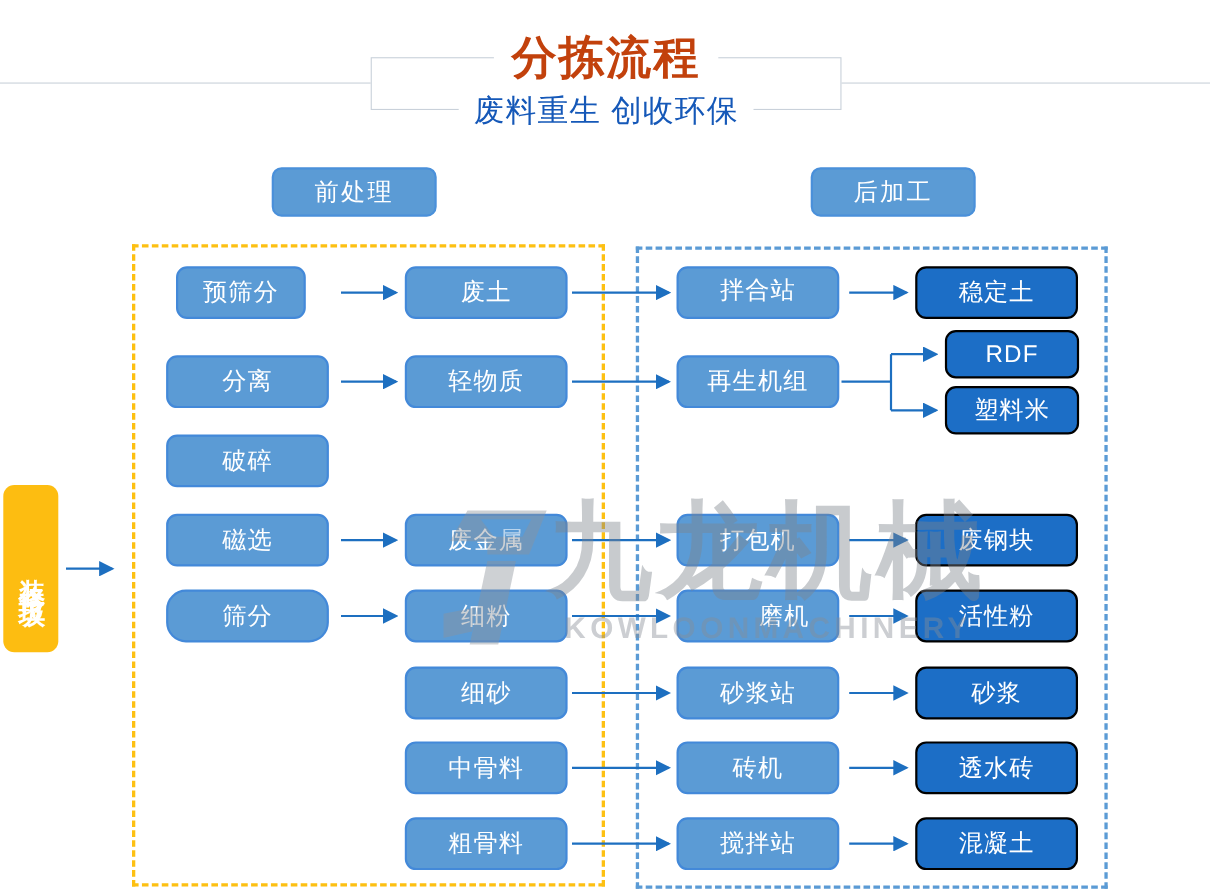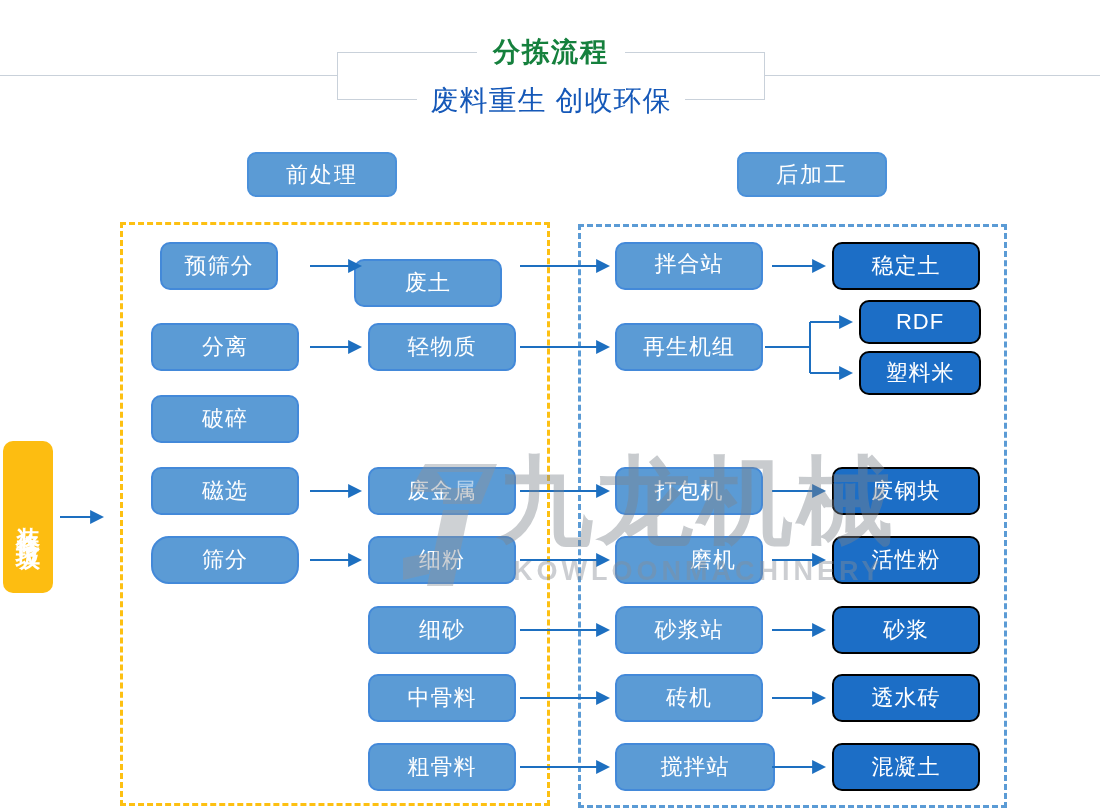--- a/index.html
+++ b/index.html
@@ -6,22 +6,22 @@
   body{font-family:"Liberation Sans","DejaVu Sans",sans-serif;}
   .canvas{position:relative;width:1100px;height:812px;background:#ffffff;overflow:hidden;}
 
   
   .header-line{position:absolute;left:0;top:75px;width:1100px;height:1px;background:#c9d1da;z-index:1;}
   .title-box{position:absolute;left:337px;top:52px;width:428px;height:48px;background:#ffffff;
              border:1px solid #c9d1da;z-index:2;box-sizing:border-box;}
   .title-wrap{position:absolute;left:337px;width:428px;text-align:center;z-index:3;}
   .title-wrap.t1{top:33px;}
   .title-wrap.t2{top:84px;}
-  .page-title{display:inline-block;background:#ffffff;padding:0 16px;font-size:27px;font-weight:bold;
-              color:#15803d;letter-spacing:2px;line-height:38px;text-align:right;}
+  .page-title{display:inline-block;background:#ffffff;padding:0 16px;font-size:41px;font-weight:bold;
+              color:#c2410c;letter-spacing:2px;line-height:38px;text-align:right;}
   .page-subtitle{display:inline-block;background:#ffffff;padding:0 14px;font-size:28px;
                  color:#1558b8;letter-spacing:1px;line-height:34px;}
 
   
   .section-btn{position:absolute;width:150px;height:45px;background:#5b9bd5;border:2px solid #4a90da;
                border-radius:9px;color:#ffffff;font-size:22px;text-align:center;line-height:41px;
                box-sizing:border-box;letter-spacing:2px;z-index:3;}
   .section-btn.pre{left:247px;top:152px;}
   .section-btn.post{left:737px;top:152px;}
 
@@ -72,21 +72,21 @@
   <div class="section-btn pre">前处理</div>
   <div class="section-btn post">后加工</div>
 
   <div class="panel yellow"></div>
   <div class="panel blue"></div>
 
   <div class="source-box">装修垃圾</div>
 
   <div id="nodes-layer">
       <div class="node light" style="left: 160px; top: 242px; width: 118px; height: 48px; line-height: 44px;">预筛分</div>
-      <div class="node light" style="left: 354px; top: 242px; width: 148px; height: 48px; line-height: 44px; margin-top: 17px;">废土</div>
+      <div class="node light" style="left: 368px; top: 242px; width: 148px; height: 48px; line-height: 44px;">废土</div>
       <div class="node light" style="left: 615px; top: 242px; width: 148px; height: 48px; line-height: 44px; font-family: Liberation Mono, monospace;">拌合站</div>
       <div class="node dark" style="left: 832px; top: 242px; width: 148px; height: 48px; line-height: 44px;">稳定土</div>
       <div class="node light" style="left: 151px; top: 323px; width: 148px; height: 48px; line-height: 44px;">分离</div>
       <div class="node light" style="left: 368px; top: 323px; width: 148px; height: 48px; line-height: 44px;">轻物质</div>
       <div class="node light" style="left: 615px; top: 323px; width: 148px; height: 48px; line-height: 44px;">再生机组</div>
       <div class="node dark" style="left: 859px; top: 300px; width: 122px; height: 44px; line-height: 40px;">RDF</div>
       <div class="node dark" style="left: 859px; top: 351px; width: 122px; height: 44px; line-height: 40px;">塑料米</div>
       <div class="node light" style="left: 151px; top: 395px; width: 148px; height: 48px; line-height: 44px;">破碎</div>
       <div class="node light" style="left: 151px; top: 467px; width: 148px; height: 48px; line-height: 44px;">磁选</div>
       <div class="node light" style="left: 368px; top: 467px; width: 148px; height: 48px; line-height: 44px;">废金属</div>
@@ -96,21 +96,21 @@
       <div class="node light" style="left: 368px; top: 536px; width: 148px; height: 48px; line-height: 44px;">细粉</div>
       <div class="node light" style="left: 615px; top: 536px; width: 148px; height: 48px; line-height: 44px; padding-left: 48px;">磨机</div>
       <div class="node dark" style="left: 832px; top: 536px; width: 148px; height: 48px; line-height: 44px;">活性粉</div>
       <div class="node light" style="left: 368px; top: 606px; width: 148px; height: 48px; line-height: 44px;">细砂</div>
       <div class="node light" style="left: 615px; top: 606px; width: 148px; height: 48px; line-height: 44px;">砂浆站</div>
       <div class="node dark" style="left: 832px; top: 606px; width: 148px; height: 48px; line-height: 44px; font-family: Liberation Serif, serif;">砂浆</div>
       <div class="node light" style="left: 368px; top: 674px; width: 148px; height: 48px; line-height: 44px;">中骨料</div>
       <div class="node light" style="left: 615px; top: 674px; width: 148px; height: 48px; line-height: 44px;">砖机</div>
       <div class="node dark" style="left: 832px; top: 674px; width: 148px; height: 48px; line-height: 44px;">透水砖</div>
       <div class="node light" style="left: 368px; top: 743px; width: 148px; height: 48px; line-height: 44px;">粗骨料</div>
-      <div class="node light" style="left: 615px; top: 743px; width: 160px; height: 48px; line-height: 44px;">搅拌站</div>
+      <div class="node light" style="left: 615px; top: 743px; width: 148px; height: 48px; line-height: 44px;">搅拌站</div>
       <div class="node dark" style="left: 832px; top: 743px; width: 148px; height: 48px; line-height: 44px;">混凝土</div>
     </div>
 
   <svg id="edges-layer" width="1100" height="812" viewBox="0 0 1100 812">
     <defs>
       <marker id="arrowhead" viewBox="0 0 10 10" refX="8.5" refY="5" markerWidth="7" markerHeight="7" orient="auto-start-reverse">
         <path d="M0,0 L10,5 L0,10 z" fill="#1d6fc0"></path>
       </marker>
     </defs>
   <line x1="60" y1="517" x2="102" y2="517" marker-end="url(#arrowhead)"></line>

